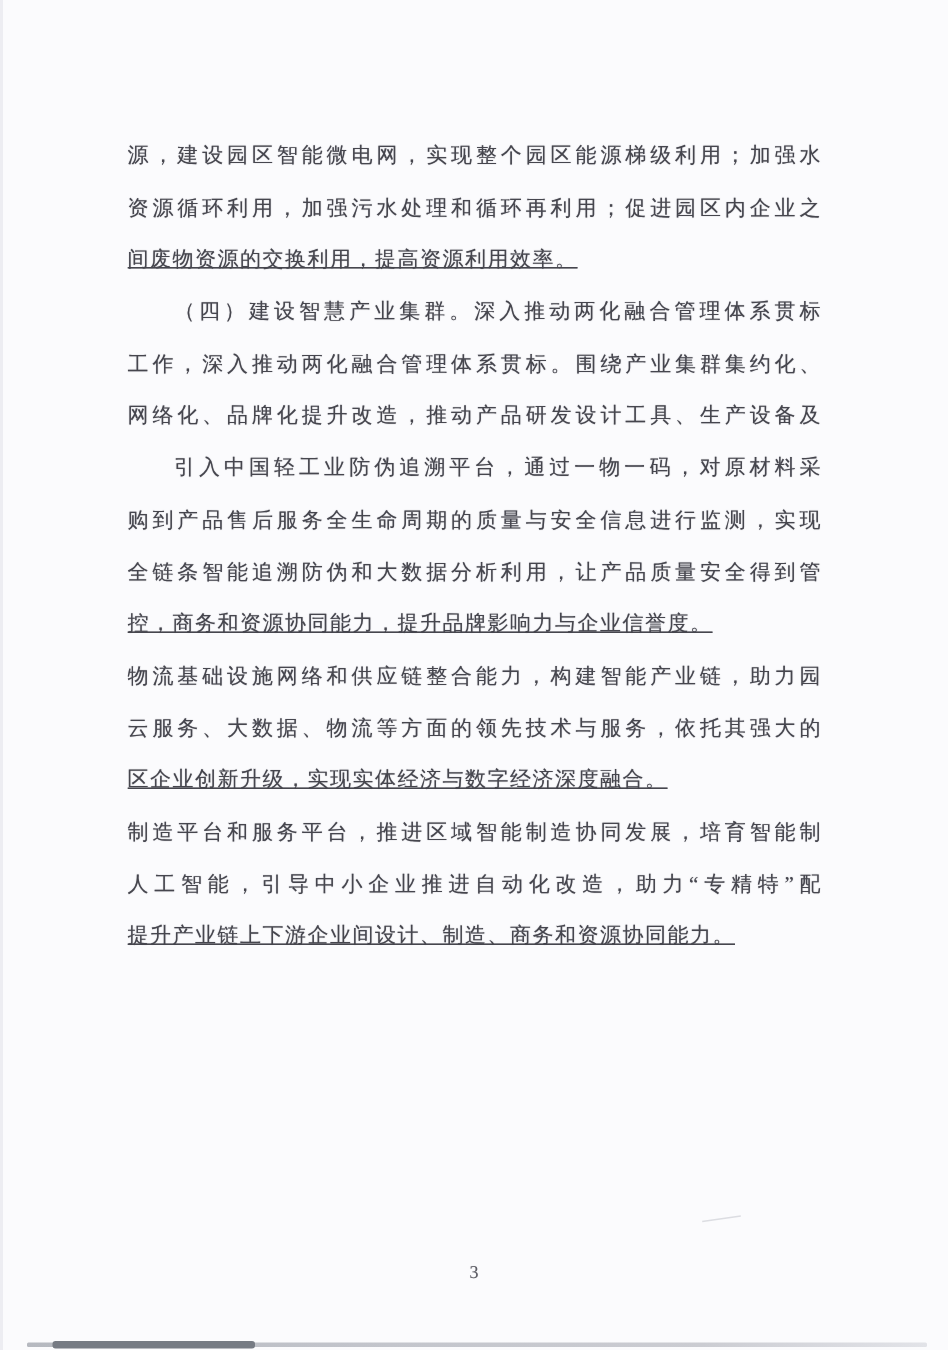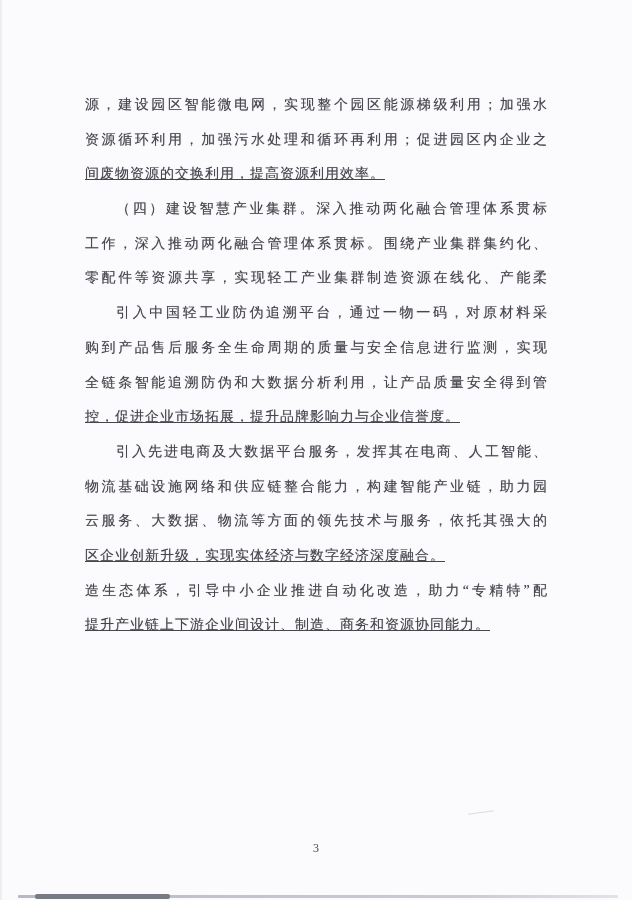--- a/index.html
+++ b/index.html
@@ -85,33 +85,33 @@
   <div class="edge-left"></div>
 
   <div class="text-block">
 
     <div class="line">源，建设园区智能微电网，实现整个园区能源梯级利用；加强水</div>
     <div class="line">资源循环利用，加强污水处理和循环再利用；促进园区内企业之</div>
     <div class="line last">间废物资源的交换利用，提高资源利用效率。</div>
 
     <div class="line indent">（四）建设智慧产业集群。深入推动两化融合管理体系贯标</div>
     <div class="line">工作，深入推动两化融合管理体系贯标。围绕产业集群集约化、</div>
-    <div class="line">零配件等资源共享，实现轻工产业集群制造资源在线化、产能柔</div>
+    <div class="line">网络化、品牌化提升改造，推动产品研发设计工具、生产设备及</div>
 
     <div class="line indent">引入中国轻工业防伪追溯平台，通过一物一码，对原材料采</div>
     <div class="line">购到产品售后服务全生命周期的质量与安全信息进行监测，实现</div>
     <div class="line">全链条智能追溯防伪和大数据分析利用，让产品质量安全得到管</div>
-    <div class="line last">控，促进企业市场拓展，提升品牌影响力与企业信誉度。</div>
+    <div class="line last">控，商务和资源协同能力，提升品牌影响力与企业信誉度。</div>
 
-    <div class="line indent">引入先进电商及大数据平台服务，发挥其在电商、人工智能、</div>
     <div class="line">物流基础设施网络和供应链整合能力，构建智能产业链，助力园</div>
     <div class="line">云服务、大数据、物流等方面的领先技术与服务，依托其强大的</div>
     <div class="line last">区企业创新升级，实现实体经济与数字经济深度融合。</div>
 
-    <div class="line">造生态体系，引导中小企业推进自动化改造，助力“专精特”配</div>
+    <div class="line">制造平台和服务平台，推进区域智能制造协同发展，培育智能制</div>
+    <div class="line">人工智能，引导中小企业推进自动化改造，助力“专精特”配</div>
     <div class="line last">提升产业链上下游企业间设计、制造、商务和资源协同能力。</div>
   </div>
 
   <div class="page-number">3</div>
 
   <div class="scratch"></div>
   <div class="edge-bottom"></div>
   <div class="edge-bottom-dark"></div>
 </div>
 

